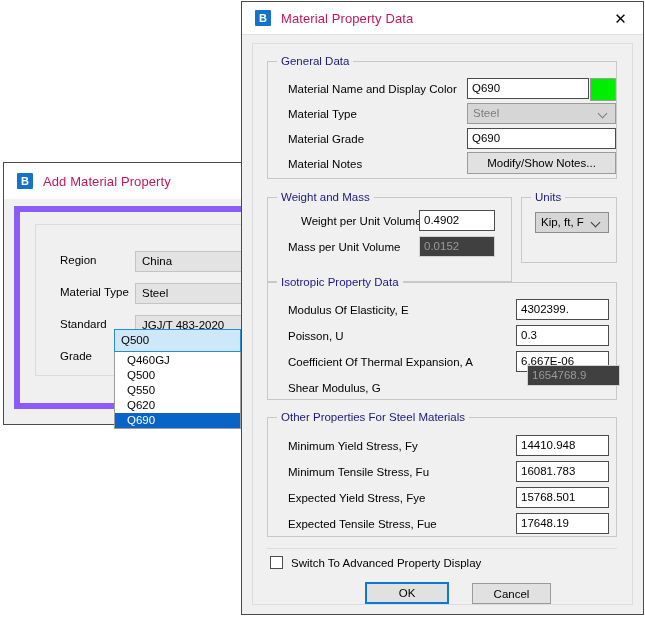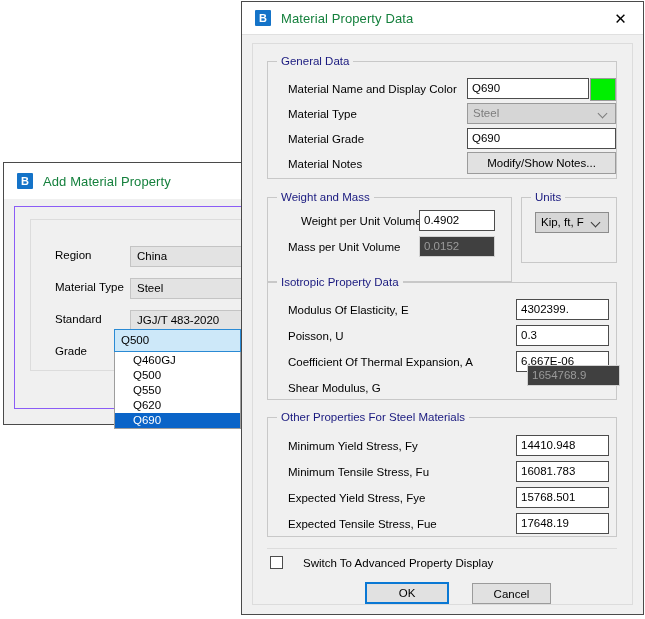--- a/index.html
+++ b/index.html
@@ -18,40 +18,40 @@
     background:#ffffff;border-bottom:1px solid #e0e0e0;
     display:flex;align-items:center;box-sizing:border-box;
   }
   .win-icon{
     width:16px;height:16px;margin-left:13px;margin-right:10px;
     background:#1473c8;border-radius:1px;
     display:flex;align-items:center;justify-content:center;
     color:#fff;font-size:11px;font-weight:bold;line-height:1;
     font-family:"Liberation Sans",sans-serif;flex:0 0 auto;
   }
-  .win-title{font-size:13px;color:#15803d;letter-spacing:.1px;}
+  .win-title{font-size:13px;color:#be185d;letter-spacing:.1px;}
   .win-close{
     position:absolute;right:0;top:0;width:45px;height:33px;
     display:flex;align-items:center;justify-content:center;
     font-size:15px;color:#000;cursor:default;
   }
 
   
   #add-dlg{
     left:3px;top:162px;width:238px;height:263px;
     border:1px solid #4a4a4a;border-right:none;
     box-shadow:0 0 0 0 rgba(0,0,0,0);
   }
   #add-dlg .win-titlebar{height:36px;border-bottom:none;}
   #add-body{
     position:absolute;left:0;top:36px;right:0;bottom:0;background:#f0f0f0;
   }
   #add-outer-panel{
     position:absolute;left:10px;top:7px;right:-14px;bottom:15px;
-    border:1px solid #8b5cf6;box-sizing:border-box;
+    border:6px solid #8b5cf6;box-sizing:border-box;
   }
   #add-inner-group{
     position:absolute;left:15px;top:12px;right:0px;height:152px;
     border:1px solid #dcdcdc;box-sizing:border-box;
   }
   .l-row{position:absolute;left:0;right:0;height:21px;}
   .l-label{position:absolute;left:24px;top:3px;font-size:11.5px;color:#000;}
   .l-field{
     position:absolute;left:99px;width:158px;height:21px;
     background:#e3e3e3;border:1px solid #c4c4c4;box-sizing:border-box;
@@ -64,21 +64,21 @@
     position:absolute;left:114px;top:329px;width:127px;height:23px;
     background:#cde8f9;border:1px solid #2a8ad4;box-sizing:border-box;
     font-size:11.5px;line-height:21px;padding-left:6px;color:#000;z-index:30;
   }
   #grade-list{
     position:absolute;left:114px;top:352px;width:127px;
     background:#ffffff;border:1px solid #9d9d9d;border-top:none;
     box-sizing:border-box;z-index:30;padding-top:1px;
   }
   #grade-list .opt{
-    height:15px;line-height:15px;font-size:11.5px;padding-left:18px;color:#000;
+    height:15px;line-height:15px;font-size:11.5px;padding-left:12px;color:#000;
     white-space:nowrap;
   }
   #grade-list .opt.sel{background:#0a64c8;color:#ffffff;}
   
   #add-ok-peek{
     position:absolute;left:114px;top:373px;width:14px;height:22px;
     background:#e1e1e1;border:2px solid #1473c8;box-sizing:border-box;z-index:20;
   }
 
   
@@ -127,21 +127,21 @@
     position:absolute;width:26px;height:23px;background:#00ef00;
     border:1px solid #9b9b9b;box-sizing:border-box;
   }
   .btn{
     position:absolute;background:#e1e1e1;border:1px solid #9b9b9b;
     box-sizing:border-box;font-size:11.5px;color:#000;
     display:flex;align-items:center;justify-content:center;cursor:default;
   }
   .btn.default{border:2px solid #0a78d4;background:#e1e1e1;}
 
-  .chk-row{position:absolute;display:flex;align-items:center;gap:12px;}
+  .chk-row{position:absolute;display:flex;align-items:center;}
   .chk-box{
     width:13px;height:13px;background:#fff;border:1px solid #4c4c4c;
     box-sizing:border-box;margin-right:8px;flex:0 0 auto;
   }
   .chk-lbl{font-size:11.5px;color:#000;}
   .hr{position:absolute;height:1px;background:#dcdcdc;}
 </style>
 </head>
 <body>
 

